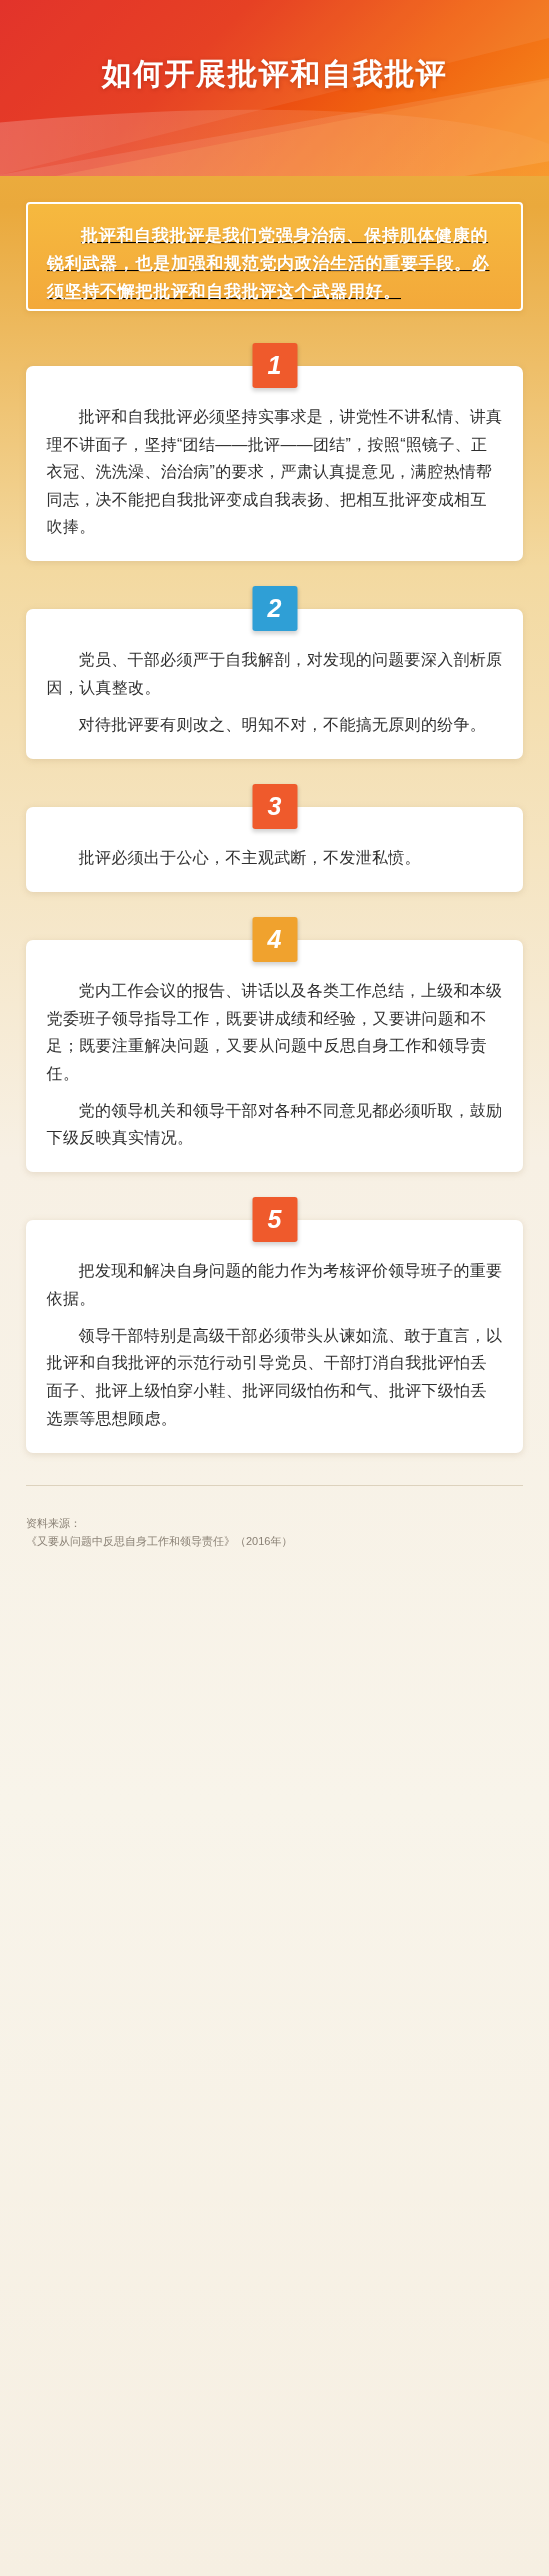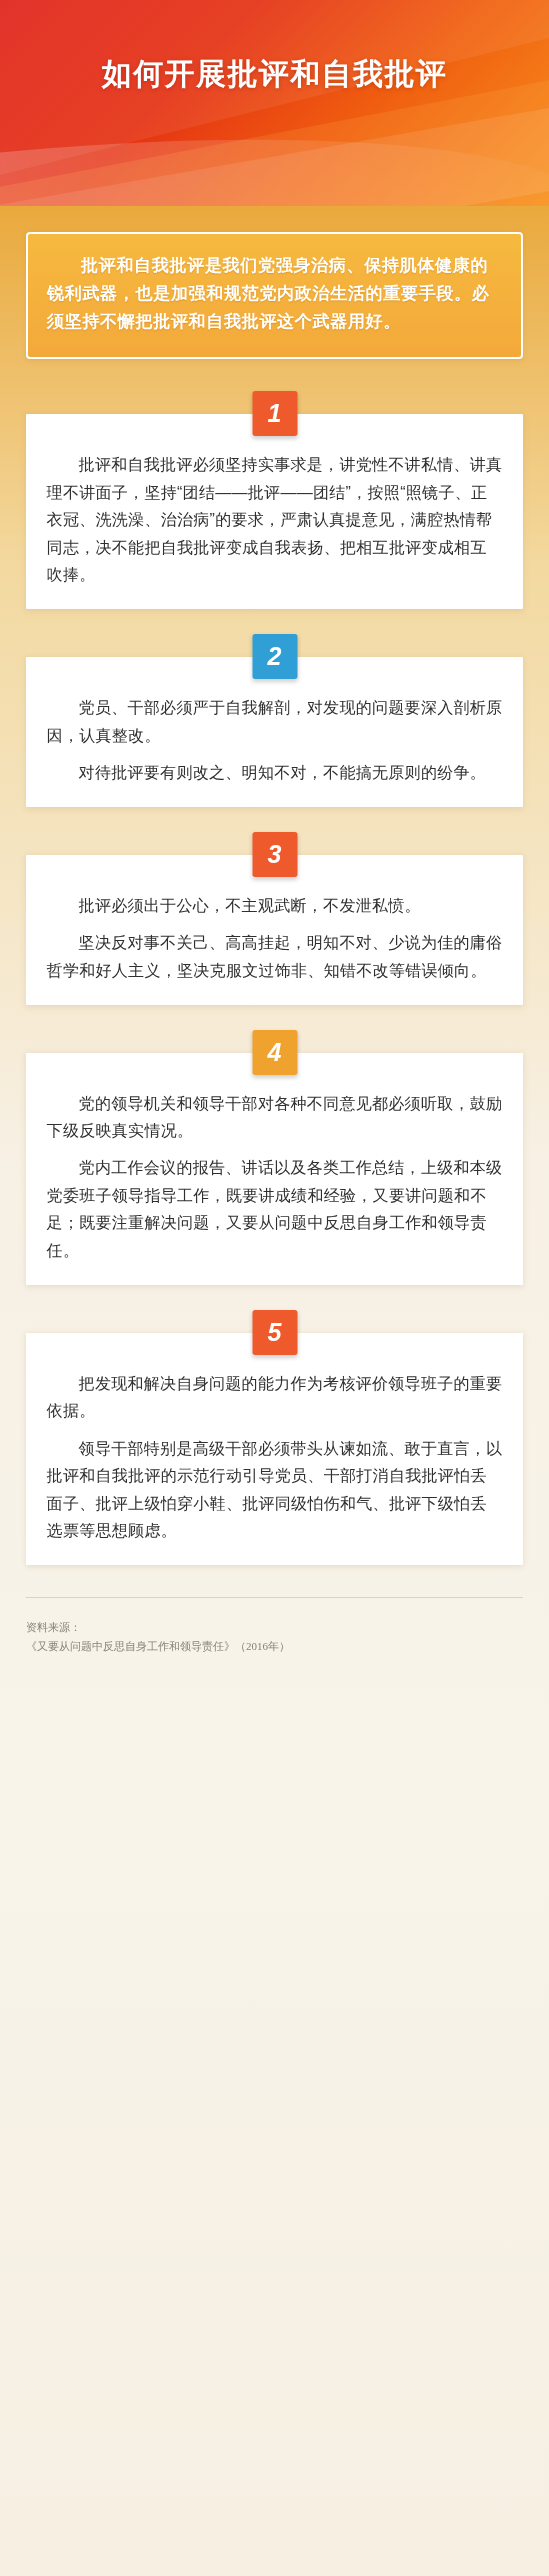--- a/index.html
+++ b/index.html
@@ -11,21 +11,21 @@
     background: linear-gradient(180deg, #f3b841 0%, #eaa93c 8%, #f3d9a0 22%, #f7f0e4 45%, #f8f4ea 70%, #f6efe2 100%);
     width: 549px;
     min-height: 2576px;
     position: relative;
     overflow: hidden;
   }
 
   
   .header {
     position: relative;
-    height: 206px;
+    height: 176px;
     background: linear-gradient(135deg, #e0241b 0%, #e53314 35%, #f06010 65%, #f7901e 100%);
     overflow: hidden;
   }
   .header .ribbon-a {
     position: absolute;
     width: 824px; height: 220px;
     background: rgba(255,255,255,0.07);
     transform: rotate(-14deg);
     top: -117px; left: -137px;
   }
@@ -67,22 +67,23 @@
   }
 
   
   .intro-wrap {
     padding: 26px 26px 6.9px 26px;
   }
   .intro-box {
     border: 2.1px solid #ffffff;
     border-radius: 4.1px;
     background: linear-gradient(180deg, #f6b93f 0%, #f3a93a 100%);
-    padding: 18px 19px 21px 19px;
+    padding: 18px 19px 3px 19px;
     box-shadow: 0 1.4px 5.5px rgba(190,120,20,0.18);
+    text-decoration: underline;
   }
   .intro-text {
     color: #ffffff;
     font-size: 17px;
     line-height: 1.65;
     text-indent: 2em;
     letter-spacing: 0.7px;
     font-weight: bold;
     text-shadow: 0 0.7px 1.4px rgba(180,110,10,0.35);
   }
@@ -104,39 +105,38 @@
     justify-content: center;
     color: #fff;
     font-size: 25px;
     font-weight: bold;
     font-style: italic;
     box-shadow: 0 2.1px 4.1px rgba(0,0,0,0.18);
     z-index: 3;
   }
   .card {
     background: #ffffff;
-    border-radius: 1px;
+    border-radius: 7px;
     padding: 37px 20.6px 20.6px 20.6px;
     box-shadow: 0 1.4px 6.9px rgba(170,140,100,0.22);
   }
   .card p {
     font-size: 16px;
     line-height: 1.72;
     color: #2f2f2f;
     text-indent: 2em;
     letter-spacing: 0.3px;
   }
   .card p + p { margin-top: 9.6px; }
 
   
   .source {
     margin: 32px 26px 27.5px 26px;
-    padding-top: 20px;
+    padding-top: 28px;
     border-top: 0.7px solid #ddd2bd;
-    font-family: Liberation Serif, serif;
   }
   .source div {
     font-size: 11px;
     color: #8a8175;
     line-height: 1.7;
   }
 </style>
 </head>
 <body>
 
@@ -165,28 +165,27 @@
       <div class="badge" style="background: rgb(47, 159, 214);">2</div>
       <div class="card">
         <p>党员、干部必须严于自我解剖，对发现的问题要深入剖析原因，认真整改。</p>
         <p>对待批评要有则改之、明知不对，不能搞无原则的纷争。</p>
       </div>
     </div>
     <div class="section">
       <div class="badge" style="background: rgb(239, 90, 44);">3</div>
       <div class="card">
         <p>批评必须出于公心，不主观武断，不发泄私愤。</p>
-        <p>坚决反对事不关己、高高挂起，明知不对、少说为佳的庸俗哲学和好人主义，坚决克服文过饰非、知错不改等错误倾向。</p>
       </div>
     </div>
     <div class="section">
       <div class="badge" style="background: rgb(240, 162, 46);">4</div>
       <div class="card">
+        <p>党内工作会议的报告、讲话以及各类工作总结，上级和本级党委班子领导指导工作，既要讲成绩和经验，又要讲问题和不足；既要注重解决问题，又要从问题中反思自身工作和领导责任。</p>
         <p>党的领导机关和领导干部对各种不同意见都必须听取，鼓励下级反映真实情况。</p>
-        <p>党内工作会议的报告、讲话以及各类工作总结，上级和本级党委班子领导指导工作，既要讲成绩和经验，又要讲问题和不足；既要注重解决问题，又要从问题中反思自身工作和领导责任。</p>
       </div>
     </div>
     <div class="section">
       <div class="badge" style="background: rgb(239, 90, 44);">5</div>
       <div class="card">
         <p>把发现和解决自身问题的能力作为考核评价领导班子的重要依据。</p>
         <p>领导干部特别是高级干部必须带头从谏如流、敢于直言，以批评和自我批评的示范行动引导党员、干部打消自我批评怕丢面子、批评上级怕穿小鞋、批评同级怕伤和气、批评下级怕丢选票等思想顾虑。</p>
       </div>
     </div>
   </div>

